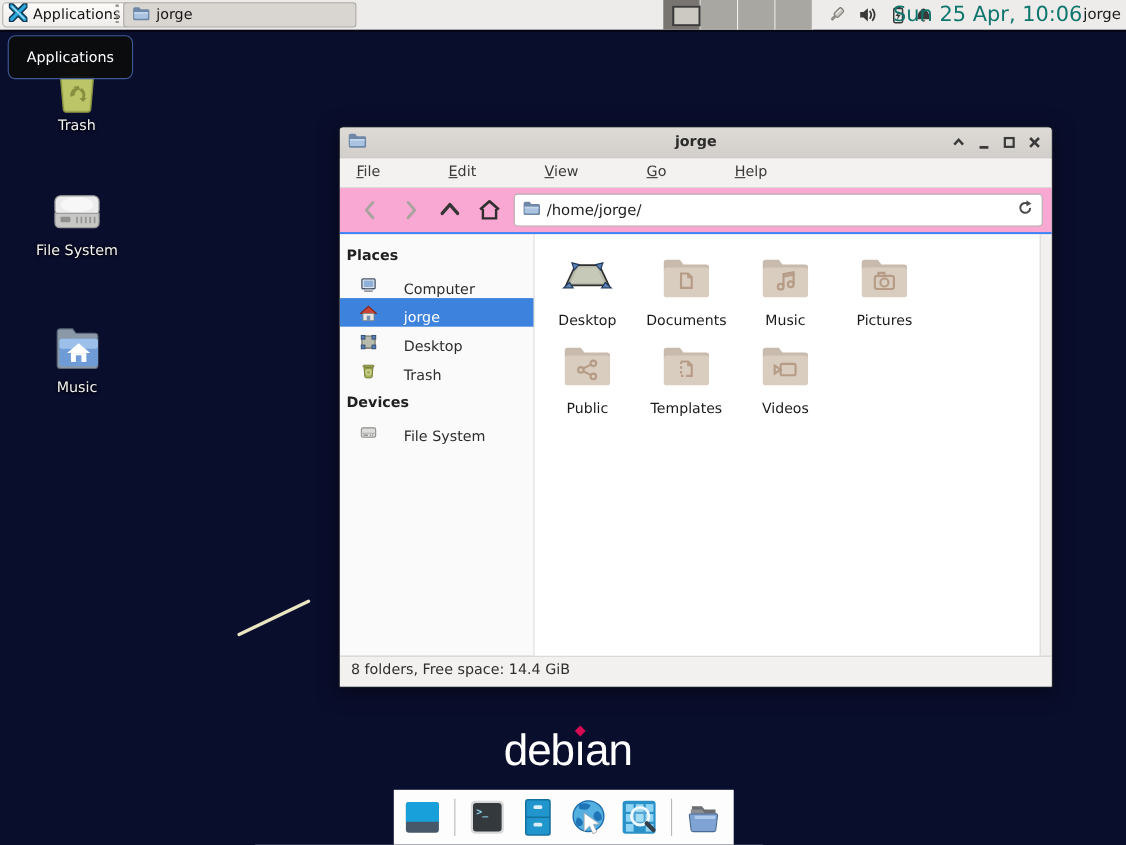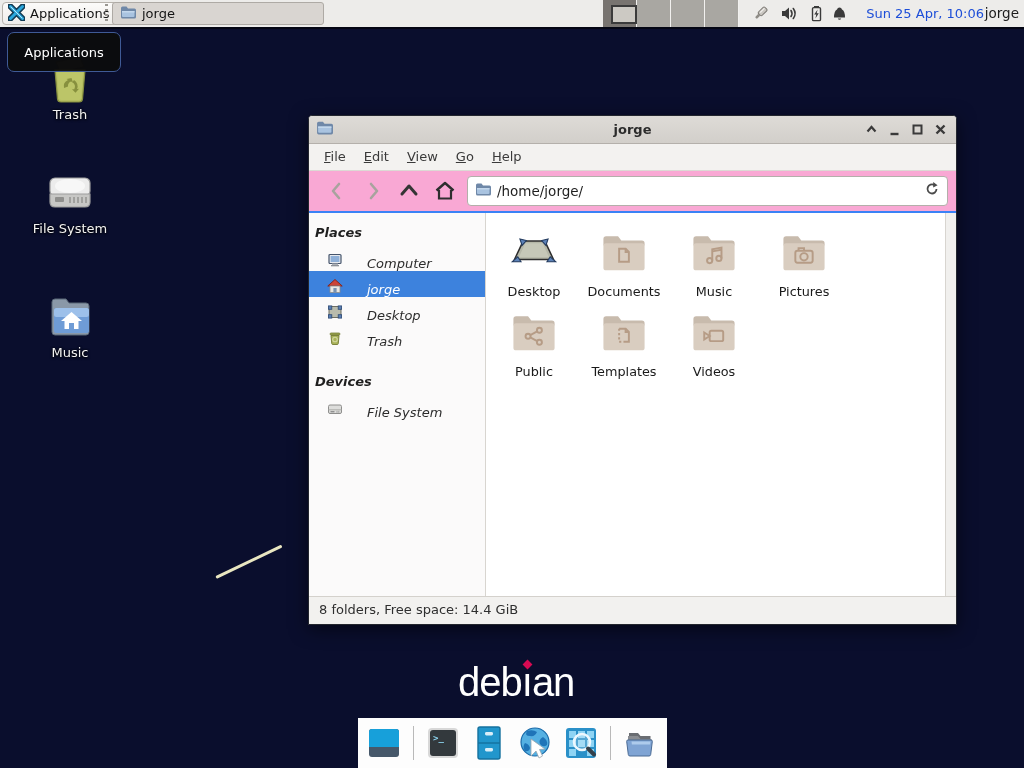--- a/index.html
+++ b/index.html
@@ -14,21 +14,21 @@
   .panel-handle{position:absolute;left:105px;top:4px;width:3px;height:19px;
                 background:repeating-linear-gradient(#9a9792 0 2px,transparent 2px 5px);}
   .task-btn{position:absolute;left:112px;top:2px;width:196px;height:21px;display:flex;align-items:center;gap:6px;
             padding:0 7px;background:#d9d5d1;border:1px solid #aeaaa5;border-radius:3px;
             font-size:13px;color:#141414;}
   .ws-switcher{position:absolute;left:603px;top:0;height:27px;display:flex;}
   .ws-cell{width:34px;height:27px;background:#a9a7a2;border-right:1px solid #f2f1ef;position:relative;box-sizing:border-box;}
   .ws-cell.active{background:#787470;}
   .ws-win{position:absolute;left:8px;top:5px;width:22px;height:15px;background:#ccc9c3;border:2px solid #3b3b3b;}
   .tray-icon{position:absolute;top:5px;width:17px;height:17px;}
-  .clock{position:absolute;right:40px;top:0;height:16px;line-height:27px;font-size:13px;color:#1d4ed8;}
+  .clock{position:absolute;right:40px;top:0;height:16px;line-height:27px;font-size:19px;color:#0f766e;}
   .user{position:absolute;right:5px;top:0;height:27px;line-height:27px;font-size:13.5px;color:#1c1c1c;}
   
   .tooltip{position:absolute;left:7px;top:32px;min-width:86px;height:38px;z-index:60;
            background:rgba(12,12,12,.93);border:1px solid #3f5a96;border-radius:7px;
            display:flex;align-items:center;justify-content:center;padding:0 13px;
            color:#fff;font-size:13px;}
   
   .d-icon{position:absolute;width:140px;text-align:center;color:#f2f2f2;font-size:13px;}
   .d-icon .lbl{margin-top:3px;text-shadow:0 1px 3px #000,0 0 2px #000;}
   .d-icon svg{display:block;margin:0 auto;}
@@ -49,30 +49,30 @@
   .window{position:absolute;left:308px;top:115px;width:649px;height:510px;background:#f3f2f0;
           border:1px solid #23262e;border-radius:4px 4px 0 0;box-sizing:border-box;
           box-shadow:0 4px 18px rgba(0,0,0,.55);display:flex;flex-direction:column;}
   .titlebar{height:27px;background:linear-gradient(#dedbd7,#d2cfca);border-radius:3px 3px 0 0;
             border-bottom:1px solid #b4b0ab;position:relative;display:flex;align-items:center;flex:0 0 27px;}
   .titlebar .ticon{margin-left:7px;}
   .title-text{position:absolute;left:50%;transform:translateX(-50%);font-size:13px;font-weight:bold;color:#2b2b2b;}
   .tbtns{position:absolute;right:4px;top:0;height:27px;display:flex;align-items:center;}
   .tbtn{width:23px;height:23px;display:flex;align-items:center;justify-content:center;}
   .menubar{height:26px;background:#f3f2f0;border-bottom:1px solid #dcd9d4;display:flex;align-items:center;
-           padding-left:6px;flex:0 0 26px;}
+           padding-left:6px;flex:0 0 26px;gap:44px;}
   .menu-item{padding:0 9px;font-size:13px;color:#3a3a3a;line-height:26px;}
   .toolbar{height:40px;background:#f9a8d4;border-bottom:2px solid #3b82f6;display:flex;align-items:center;
            padding:0 8px 0 10px;flex:0 0 40px;}
   .tool-btn{width:36px;height:30px;display:flex;align-items:center;justify-content:center;border-radius:3px;}
   .path-entry{flex:1;height:28px;margin-left:4px;background:#fff;border:1px solid #b3afaa;border-radius:4px;
               display:flex;align-items:center;padding:0 7px;gap:6px;}
   .path-text{font-size:13.5px;color:#1e1e1e;flex:1;}
   .content{flex:1;display:flex;min-height:0;}
-  .sidebar{width:177px;background:#fbfafa;border-right:1px solid #d8d5d0;box-sizing:border-box;padding-top:8px;font-style:italic;}
+  .sidebar{width:177px;background:#fbfafa;border-right:1px solid #d8d5d0;box-sizing:border-box;padding-top:8px;}
   .side-header{font-size:13px;font-weight:bold;color:#1f1f1f;padding:4px 6px 5px 6px;}
   .side-item{height:26px;display:flex;align-items:flex-end;gap:24px;padding-left:18px;font-size:13px;color:#2d2d2d;}
   .side-item.selected{background:#3d82dd;color:#fff;}
   .files{flex:1;background:#fff;position:relative;padding:14px 0 0 3px;box-sizing:border-box;}
   .frow{display:flex;}
   .frow+.frow{margin-top:9px;}
   .fitem{width:90px;text-align:center;}
   .fitem svg{display:block;margin:0 auto;}
   .fitem .lbl{margin-top:6px;font-size:12.8px;color:#1a1a1a;line-height:13px;}
   .scrollstrip{width:10px;background:#f1f0ee;border-left:1px solid #d8d5d0;}
@@ -320,21 +320,21 @@
           <span>
             <svg width="16" height="16" viewBox="0 0 16 16">
               <rect x="3" y="3" width="10" height="2" rx="1" fill="#9aa34f" stroke="#737b33" stroke-width="0.8"></rect>
               <path d="M4,5.5 h8 l-0.7,8 q-0.1,1 -1.1,1 h-4.4 q-1,0 -1.1,-1 z" fill="#a9b258" stroke="#737b33" stroke-width="0.9"></path>
               <circle cx="8" cy="9.5" r="2.3" fill="none" stroke="#d2d69e" stroke-width="1.1"></circle>
             </svg>
           </span>
           <span>Trash</span>
         </div>
 
-        <div class="side-header" style="margin-top:21px">Devices</div>
+        <div class="side-header" style="margin-top:6px">Devices</div>
 
         <div class="side-item">
           <span>
             <svg width="16" height="16" viewBox="0 0 16 16">
               <rect x="1.5" y="4" width="13" height="8.5" rx="1.5" fill="#dddddb" stroke="#8e8e8c" stroke-width="1"></rect>
               <line x1="1.5" y1="8.8" x2="14.5" y2="8.8" stroke="#aeaeac" stroke-width="1"></line>
               <rect x="3.5" y="10" width="4" height="1.4" fill="#909090"></rect>
               <line x1="10" y1="9.8" x2="10" y2="11.8" stroke="#9a9a98" stroke-width="0.9"></line>
               <line x1="11.8" y1="9.8" x2="11.8" y2="11.8" stroke="#9a9a98" stroke-width="0.9"></line>
             </svg>

